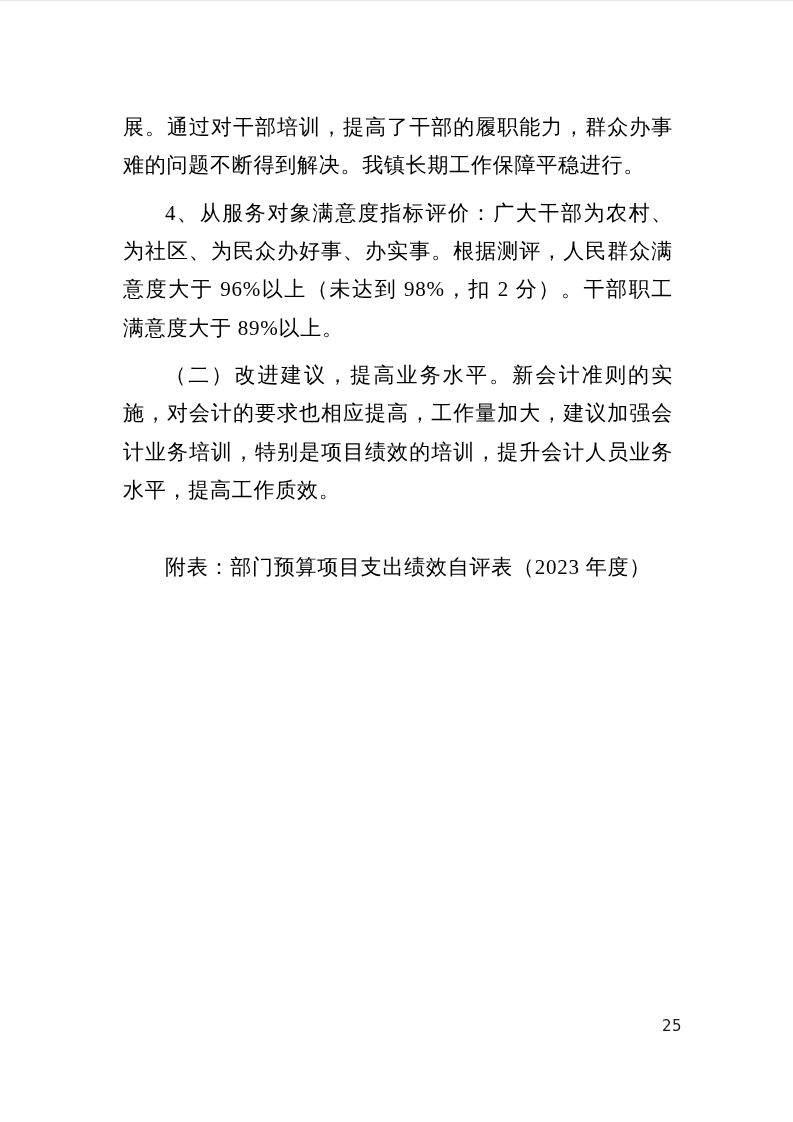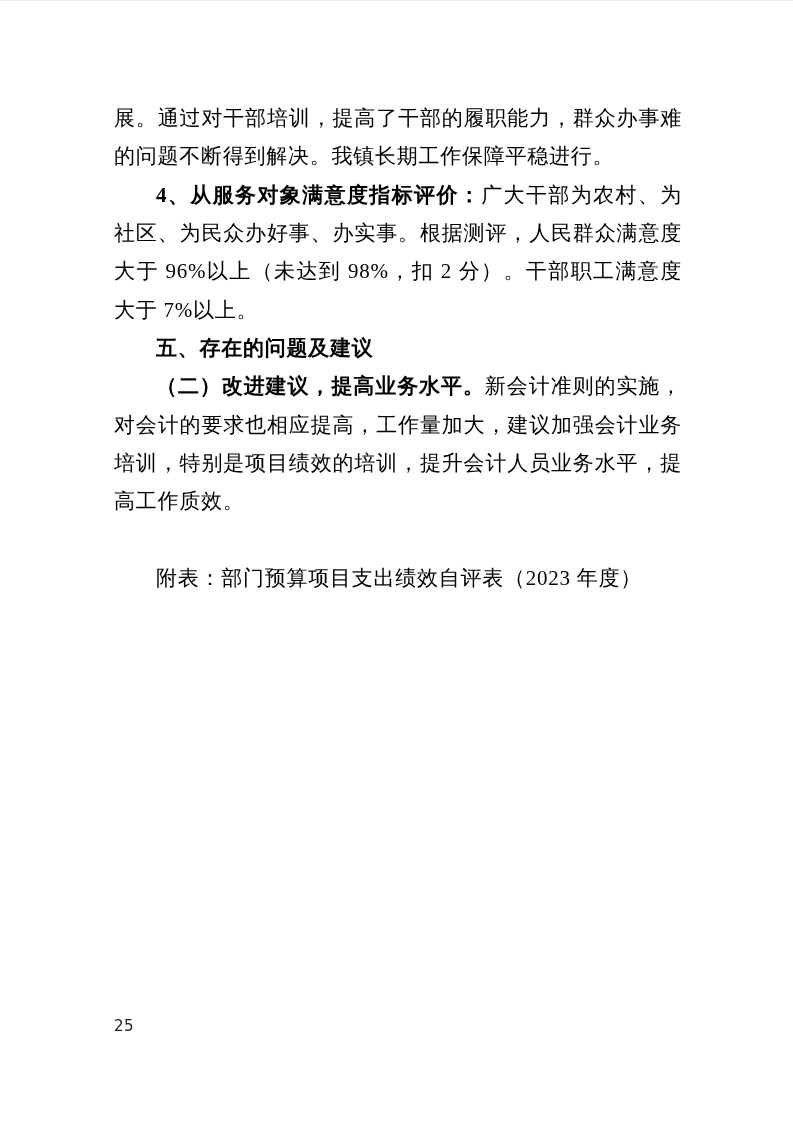--- a/index.html
+++ b/index.html
@@ -27,60 +27,59 @@
     top: 99px;
     width: 568px;
     font-size: 21px;
     line-height: 38.35px;
     letter-spacing: 0.75px;
     color: #000000;
     text-align: justify;
     text-justify: inter-character;
   }
   .para {
-    margin: 0;
+    margin: 9px;
     padding: 0;
     text-indent: 2em;
   }
   .para.no-indent {
     text-indent: 0;
   }
   .para.attach {
     margin-top: 38.35px;
   }
   .seg-bold {
-    font-weight: 700;
+    font-weight: 400;
   }
   .page-footer {
     position: absolute;
     left: 114px;
     top: 1015px;
     width: 568px;
-    text-align: left;
+    text-align: right;
     font-family: "DejaVu Sans", "Liberation Sans", sans-serif;
     font-size: 15px;
     line-height: 22px;
     color: #1a1a1a;
     letter-spacing: 0.5px;
   }
 </style>
 </head>
 <body>
 
 <div>
 
   <div class="top-hairline"></div>
 
   <div class="doc-body">
 
     <p class="para no-indent"><span>展。通过对干部培训，提高了干部的履职能力，群众办事难的问题不断得到解决。我镇长期工作保障平稳进行。</span></p>
 
-    <p class="para"><span class="seg-bold">4、从服务对象满意度指标评价：</span><span>广大干部为农村、为社区、为民众办好事、办实事。根据测评，人民群众满意度大于 96%以上（未达到 98%，扣 2 分）。干部职工满意度大于 7%以上。</span></p>
+    <p class="para"><span class="seg-bold">4、从服务对象满意度指标评价：</span><span>广大干部为农村、为社区、为民众办好事、办实事。根据测评，人民群众满意度大于 96%以上（未达到 98%，扣 2 分）。干部职工满意度大于 89%以上。</span></p>
 
-    <p class="para"><span class="seg-bold">五、存在的问题及建议</span></p>
 
 
 
 
     <p class="para"><span class="seg-bold">（二）改进建议，提高业务水平。</span><span>新会计准则的实施，对会计的要求也相应提高，工作量加大，建议加强会计业务培训，特别是项目绩效的培训，提升会计人员业务水平，提高工作质效。</span></p>
 
     <p class="para attach"><span>附表：部门预算项目支出绩效自评表（2023 年度）</span></p>
 
   </div>
 

